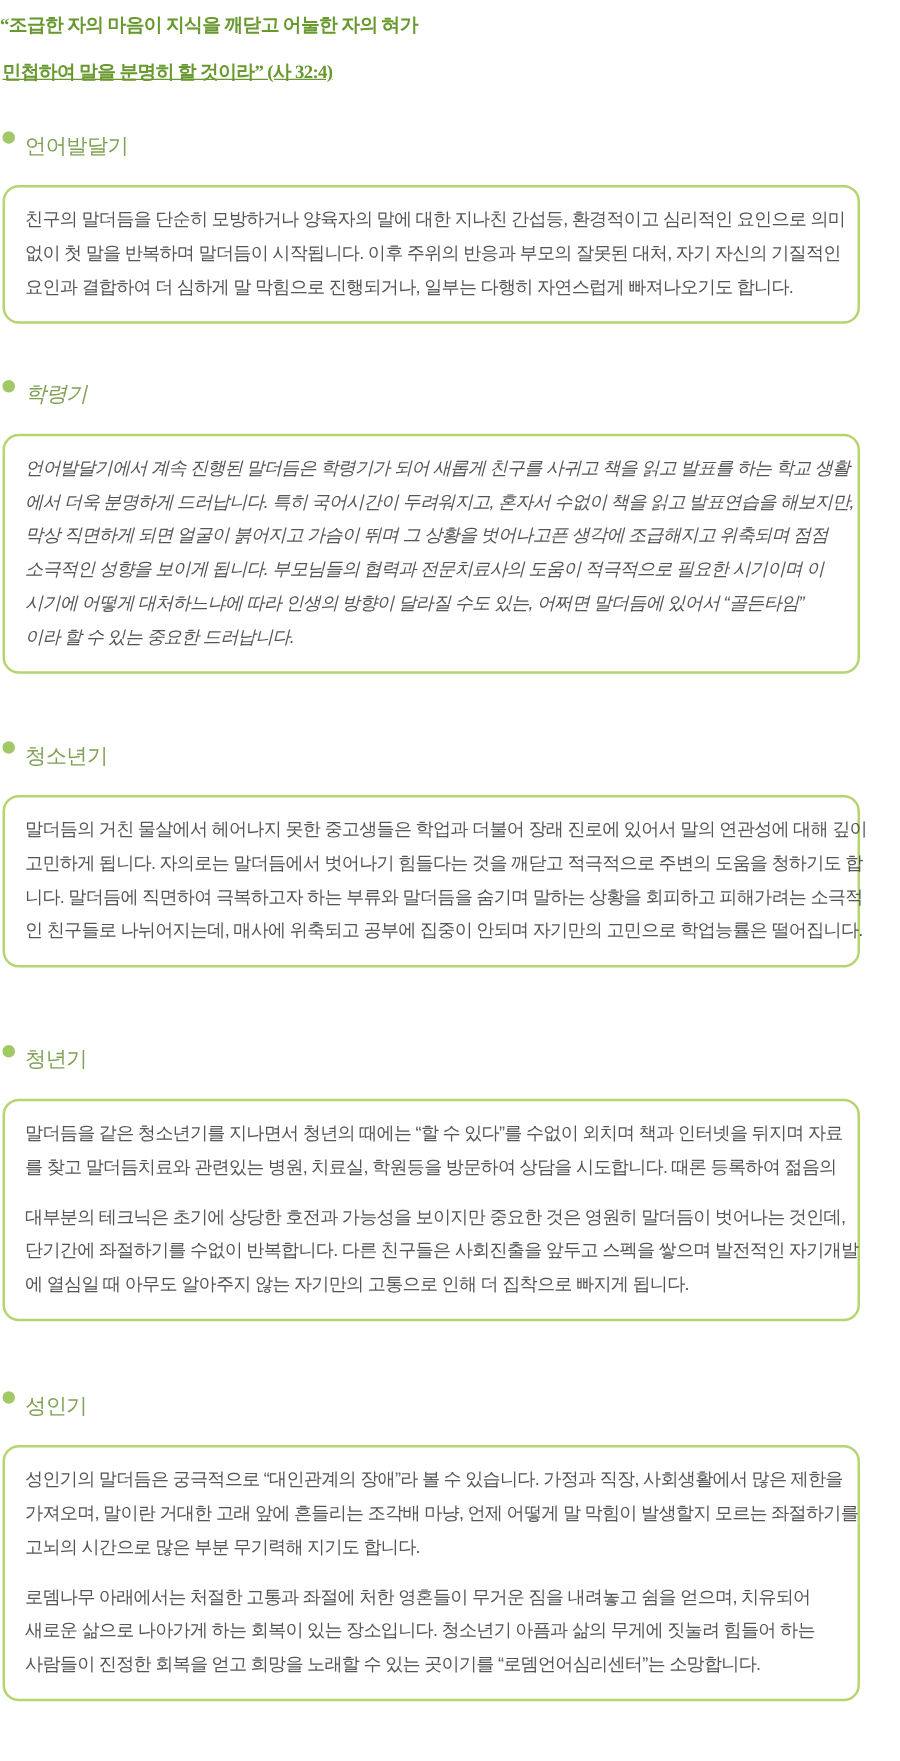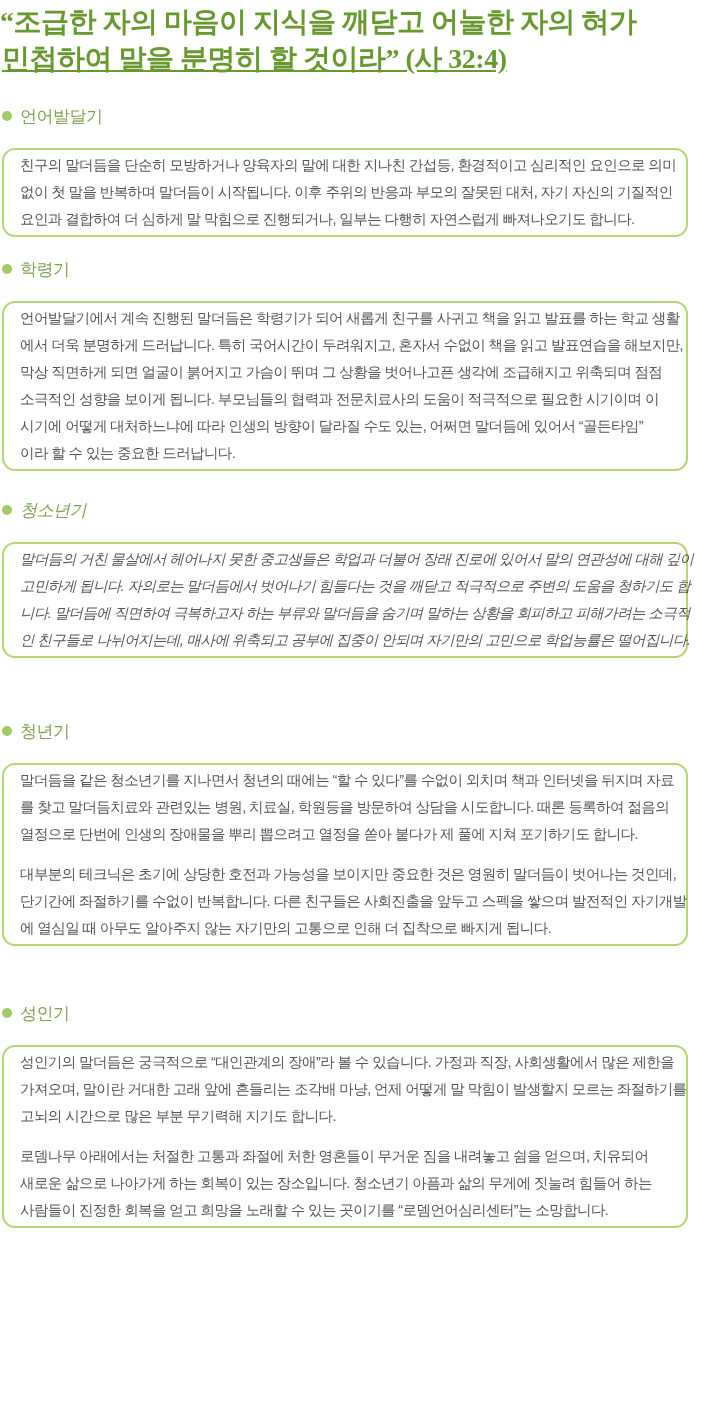--- a/index.html
+++ b/index.html
@@ -11,51 +11,51 @@
     font-family: "Liberation Sans", "DejaVu Sans", sans-serif;
   }
   .page { width: 720px; height: 1409px; position: relative; }
 
   
   .quote {
     padding-top: 3px;
     color: #68992f;
     font-family: "Liberation Serif", "DejaVu Serif", serif;
     font-weight: bold;
-    font-size: 28px;
+    font-size: 15px;
     line-height: 37px;
     letter-spacing: -0.5px;
   }
   .quote .q-line2 { padding-left: 2px; text-decoration: underline; }
 
   
   .section { margin: 0 32px 0 2px; }
   .s1 { margin-top: 28px; }
-  .s2 { margin-top: 21px; }
-  .s3 { margin-top: 28px; font-style: italic; }
+  .s2 { margin-top: 45px; font-style: italic; }
+  .s3 { margin-top: 54px; }
   .s4 { margin-top: 62px; }
   .s5 { margin-top: 56px; }
 
-  .heading { display: flex; align-items: center; height: 22px; }
+  .heading { display: flex; height: 22px; }
   .bullet {
     width: 10px; height: 10px; border-radius: 50%;
     background: #a2c966; flex: 0 0 auto;
   }
   .heading-label {
     margin-left: 8px;
     font-size: 17px;
     color: #7fa153;
     letter-spacing: -0.5px;
   }
 
   .box {
     margin-top: 21px;
     border: 2px solid #b5d572;
     border-radius: 13px;
-    padding: 2px 16px;
+    padding: 13px 16px;
     color: #555555;
     font-size: 14.5px;
     line-height: 27px;
     letter-spacing: -0.6px;
   }
   .para { margin: 0; }
   .para + .para { margin-top: 13px; }
   .line { white-space: nowrap; }
 </style>
 </head>
@@ -116,21 +116,20 @@
 
   <div class="section s4">
     <div class="heading">
       <span class="bullet"></span>
       <span class="heading-label">청년기</span>
     </div>
     <div class="box">
       <div class="para">
         <div class="line">말더듬을 같은 청소년기를 지나면서 청년의 때에는 “할 수 있다”를 수없이 외치며 책과 인터넷을 뒤지며 자료</div>
         <div class="line">를  찾고 말더듬치료와 관련있는 병원, 치료실, 학원등을 방문하여 상담을 시도합니다. 때론 등록하여 젊음의</div>
-        <div class="line">열정으로 단번에 인생의 장애물을 뿌리 뽑으려고 열정을 쏟아 붙다가 제 풀에 지쳐 포기하기도 합니다.</div>
       </div>
       <div class="para">
         <div class="line">대부분의 테크닉은 초기에 상당한 호전과 가능성을 보이지만 중요한 것은 영원히 말더듬이 벗어나는 것인데,</div>
         <div class="line">단기간에 좌절하기를 수없이 반복합니다. 다른 친구들은 사회진출을 앞두고 스펙을 쌓으며 발전적인 자기개발</div>
         <div class="line">에 열심일 때 아무도 알아주지 않는 자기만의 고통으로 인해 더 집착으로 빠지게 됩니다.</div>
       </div>
     </div>
   </div>
 
   <div class="section s5">

